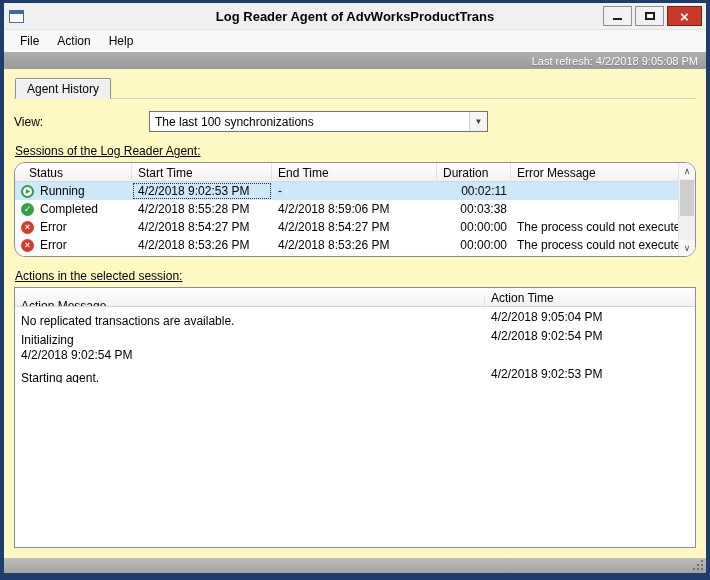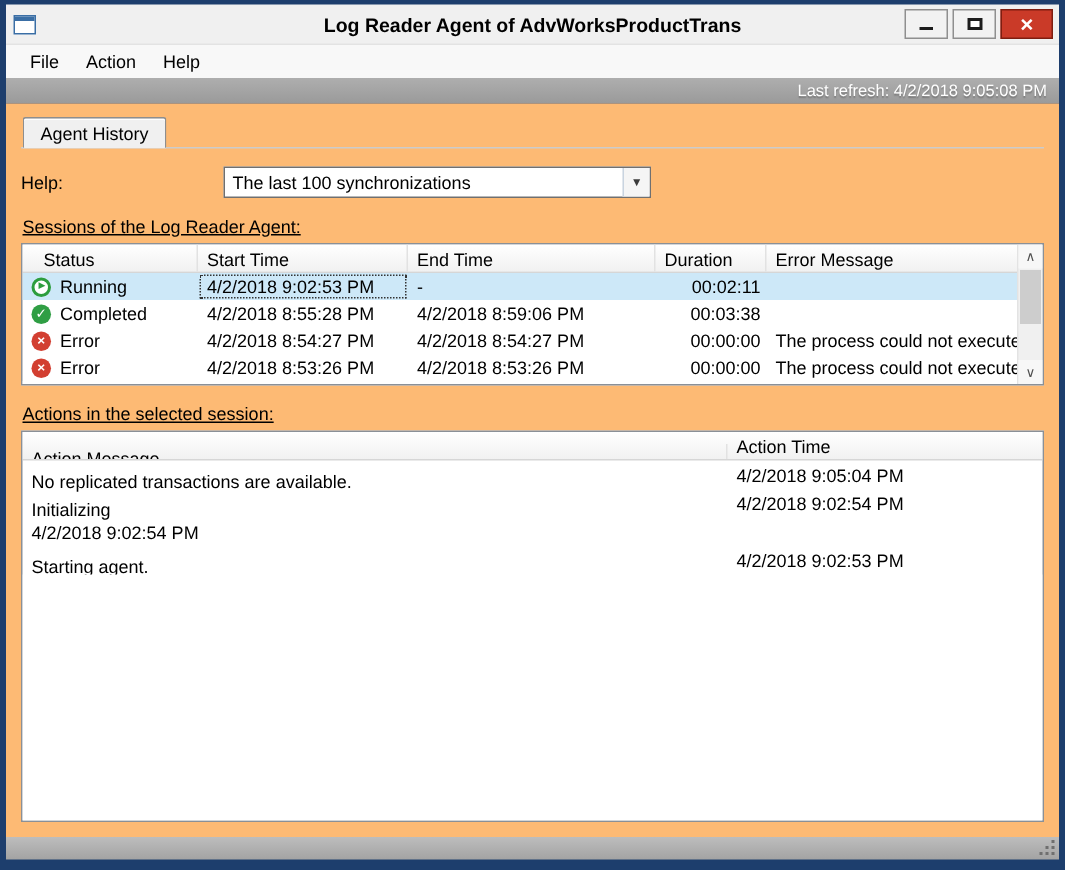--- a/index.html
+++ b/index.html
@@ -48,45 +48,45 @@
   .menu-item { padding:4px 9px 0 9px; cursor:default; }
   
   .refresh-strip {
     height:17px; background:linear-gradient(#aeaeae,#9a9a9a);
     color:#fff; font-size:11px;
     display:flex; justify-content:flex-end; align-items:center;
     padding-right:8px; flex:0 0 auto; text-shadow:0 1px 1px rgba(0,0,0,0.25);
   }
   
   .main {
-    flex:1 1 auto; background:#fdba74; padding:8px 10px 0 10px;
+    flex:1 1 auto; background:#fef9c3; padding:8px 10px 0 10px;
     display:flex; flex-direction:column; overflow:hidden;
   }
   .tabstrip { height:22px; display:flex; align-items:flex-end; flex:0 0 auto; border-bottom:1px solid #cccccc; }
   .tab {
     height:21px; padding:0 11px; margin-left:1px; margin-bottom:-1px;
     background:#f0f0f0; border:1px solid #8e8e8e; border-bottom:1px solid #f0f0f0;
     border-radius:2px 2px 0 0; display:flex; align-items:center;
     box-shadow:inset 0 1px 0 #ffffff;
   }
   .view-row { display:flex; align-items:center; margin-top:12px; flex:0 0 auto; }
   .view-label { width:135px; }
   .combo {
-    width:285px; height:21px; background:#fff; border:1px solid #707070;
+    width:339px; height:21px; background:#fff; border:1px solid #707070;
     display:flex; align-items:stretch;
   }
   .combo-text { flex:1; padding:3px 0 0 5px; white-space:nowrap; overflow:hidden; }
   .combo-btn {
     width:18px; display:flex; align-items:center; justify-content:center;
     background:#f5f5f5; border-left:1px solid #c9d4e0; color:#3b3b3b; font-size:8px;
   }
   .section-caption { margin:12px 0 4px 1px; flex:0 0 auto;text-decoration:underline; }
   
   .grid { border:1px solid #8a9097; background:#fff; display:flex; overflow:hidden; }
-  .sessions-grid { height:95px; flex:0 0 auto; }
+  .sessions-grid { height:95px; flex:0 0 auto;border-radius:11px; }
   .actions-grid { flex:1 1 auto; margin-bottom:10px; }
   .grid-main { flex:1; display:flex; flex-direction:column; min-width:0; }
   .grid-header {
     display:flex; height:19px; flex:0 0 auto;
     background:linear-gradient(#ffffff,#f1f1f1); border-bottom:1px solid #d6d6d6;
   }
   .gh-cell {
     padding:3px 4px 0 6px; border-right:1px solid #e2e2e2;
     white-space:nowrap; overflow:hidden; cursor:default;
   }
@@ -160,21 +160,21 @@
 
   <div class="main">
 
     <div class="tabstrip">
       <div class="tab">
         <span>Agent History</span>
       </div>
     </div>
 
     <div class="view-row">
-      <div class="view-label">Help:</div>
+      <div class="view-label">View:</div>
       <div class="combo">
         <div class="combo-text">The last 100 synchronizations</div>
         <div class="combo-btn">▼</div>
       </div>
     </div>
 
     <div class="section-caption">Sessions of the Log Reader Agent:</div>
 
     <div class="grid sessions-grid">
       <div class="grid-main">

